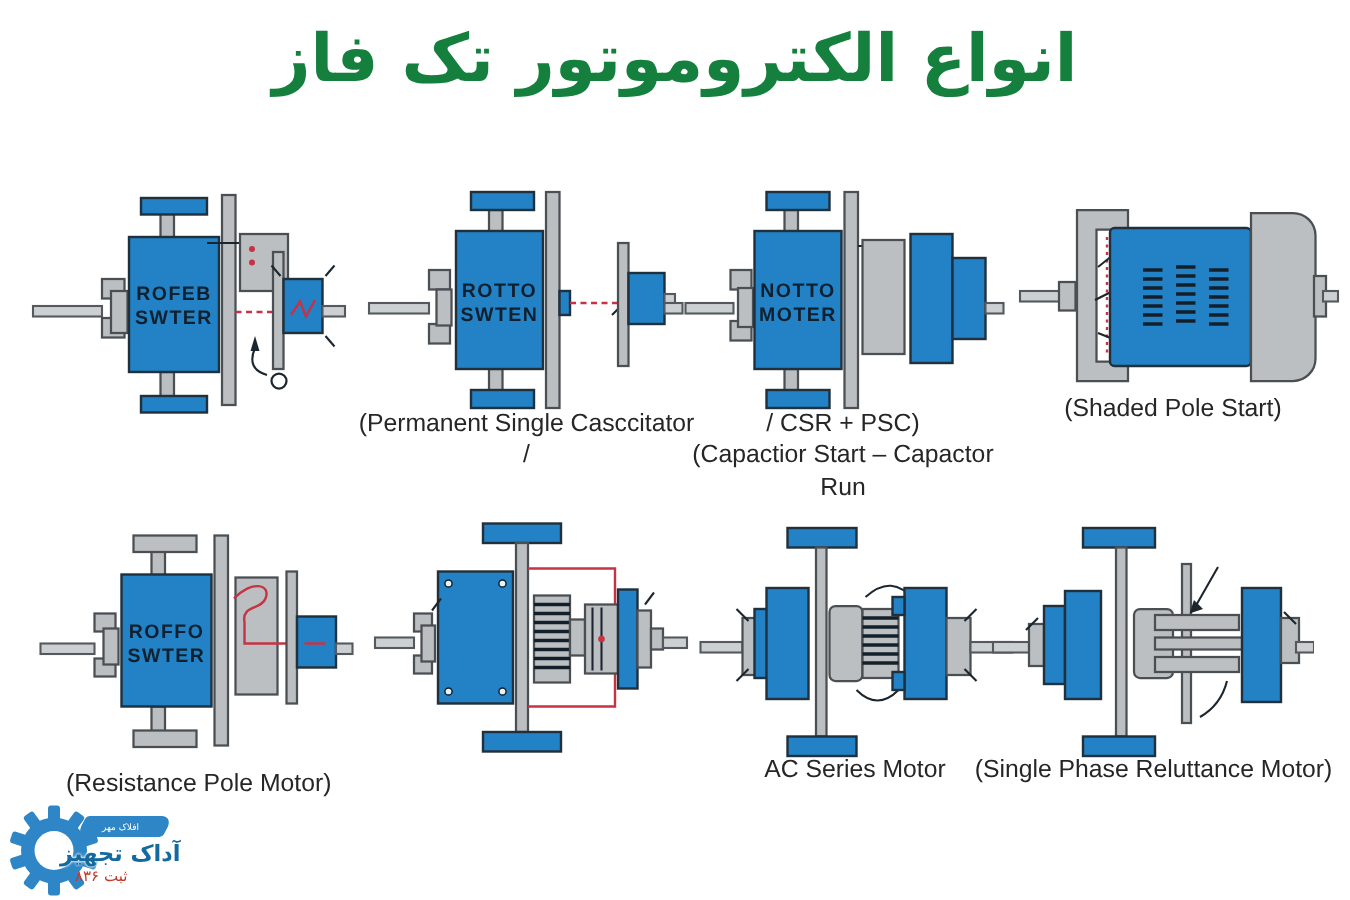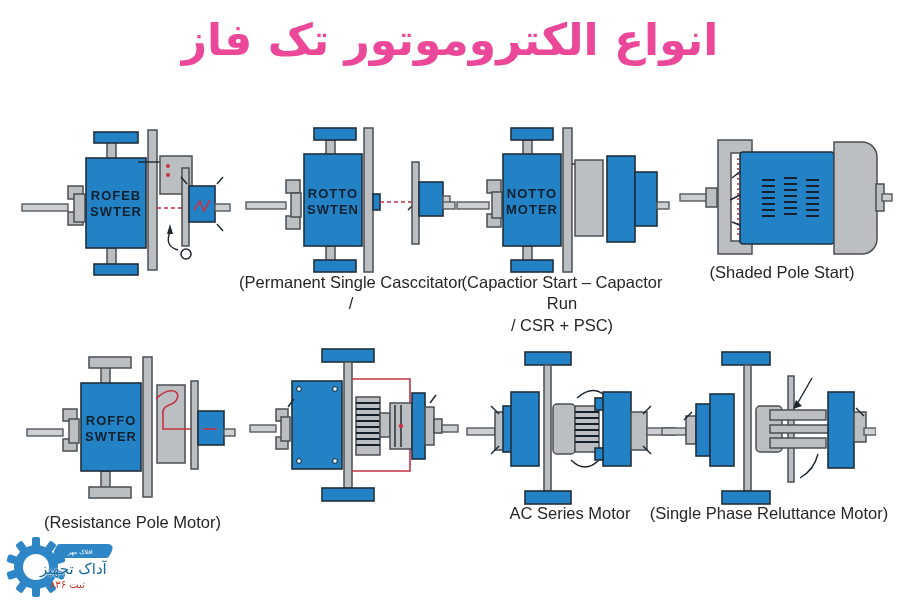--- a/index.html
+++ b/index.html
@@ -1,37 +1,37 @@
 <!DOCTYPE html>
 <html lang="fa"><head>
 <meta charset="utf-8">
 <style>
   html,body{margin:0;padding:0;background:#ffffff;}
   .canvas{position:relative;width:900px;height:600px;background:#ffffff;overflow:hidden;
           font-family:"Liberation Sans",sans-serif;}
   .title{position:absolute;left:0;top:14px;width:100%;text-align:center;margin:0;
-         font-family:"DejaVu Sans",sans-serif;font-weight:bold;font-size:44px;color:#ec4899;
+         font-family:"DejaVu Sans",sans-serif;font-weight:bold;font-size:44px;color:#15803d;
          direction:rtl;letter-spacing:-1px;}
   .art{position:absolute;}
   .lbl{position:absolute;text-align:center;font-size:16.5px;color:#262626;line-height:1.3;
        font-family:"Liberation Sans",sans-serif;}
   .lbl span{display:block;}
   
   svg .bl{fill:#2282c5;stroke:#20303c;stroke-width:1.6;}
   svg .gr{fill:#bcbfc1;stroke:#4a4f54;stroke-width:1.5;}
   svg .sh{fill:#cdd0d2;stroke:#55595e;stroke-width:1.4;}
   svg .rd{stroke:#c53344;fill:none;stroke-width:1.6;}
   svg .rf{fill:#c53344;stroke:none;}
   svg .bk{stroke:#1d262e;fill:none;stroke-width:1.4;}
   svg .mtxt{font-family:"Liberation Sans",sans-serif;font-weight:bold;font-size:13px;
             fill:#10202e;letter-spacing:1px;text-anchor:middle;}
   svg .coil{stroke:#13202b;stroke-width:2.2;fill:none;}
   .logo{position:absolute;left:6px;top:536px;width:120px;height:62px;}
   .logo-main{position:absolute;left:34px;top:24px;font-family:"DejaVu Sans",sans-serif;
-             font-weight:normal;font-size:15px;color:#14699f;direction:rtl;white-space:nowrap;
+             font-weight:bold;font-size:15px;color:#14699f;direction:rtl;white-space:nowrap;
              text-shadow:0 0 2px #fff,0 0 2px #fff;}
   .logo-top{position:absolute;left:62px;top:12px;font-family:"DejaVu Sans",sans-serif;
             font-size:6px;color:#ffffff;direction:rtl;z-index:3;}
   .logo-sub{position:absolute;left:44px;top:43px;font-family:"DejaVu Sans",sans-serif;
             font-size:10px;color:#c0392b;direction:rtl;}
   .swoosh{position:absolute;left:48px;top:8px;width:58px;height:14px;background:#2e86c6;
           border-radius:2px 8px 2px 8px;transform:skewX(-28deg);z-index:2;}
 </style>
 </head>
 <body>
@@ -110,22 +110,22 @@
     <text class="mtxt" x="77" y="96">MOTER</text>
     <rect class="gr" x="108" y="10" width="9" height="144"></rect>
     <line class="bk" x1="117" y1="46" x2="132" y2="46"></line>
     <circle class="rf" cx="133" cy="46" r="2"></circle>
     <rect class="gr" x="120" y="42" width="28" height="76"></rect>
     <rect class="bl" x="152" y="38" width="28" height="86"></rect>
     <rect class="bl" x="180" y="54" width="22" height="54"></rect>
     <rect class="sh" x="202" y="84" width="12" height="7"></rect>
   </svg>
   <div class="lbl" style="left:448px;top:272px;width:228px">
+    <span>/ CSR + PSC)</span>
     <span>(Capactior Start – Capactor Run</span>
-    <span>/ CSR + PSC)</span>
   </div>
 
   <svg class="art" style="left:678px;top:122px" width="216" height="152" viewBox="0 0 216 152">
     <rect class="sh" x="2" y="72" width="28" height="7"></rect>
     <rect class="gr" x="28" y="66" width="11" height="19"></rect>
     <path class="gr" d="M40,18 h34 v13 h-21 v88 h21 v13 h-34 z"></path>
     <line class="rd" x1="60" y1="36" x2="60" y2="114" stroke-dasharray="2 3"></line>
     <line class="bk" x1="54" y1="56" x2="64" y2="48"></line>
     <line class="bk" x1="52" y1="78" x2="64" y2="72"></line>
     <line class="bk" x1="54" y1="100" x2="64" y2="104"></line>

